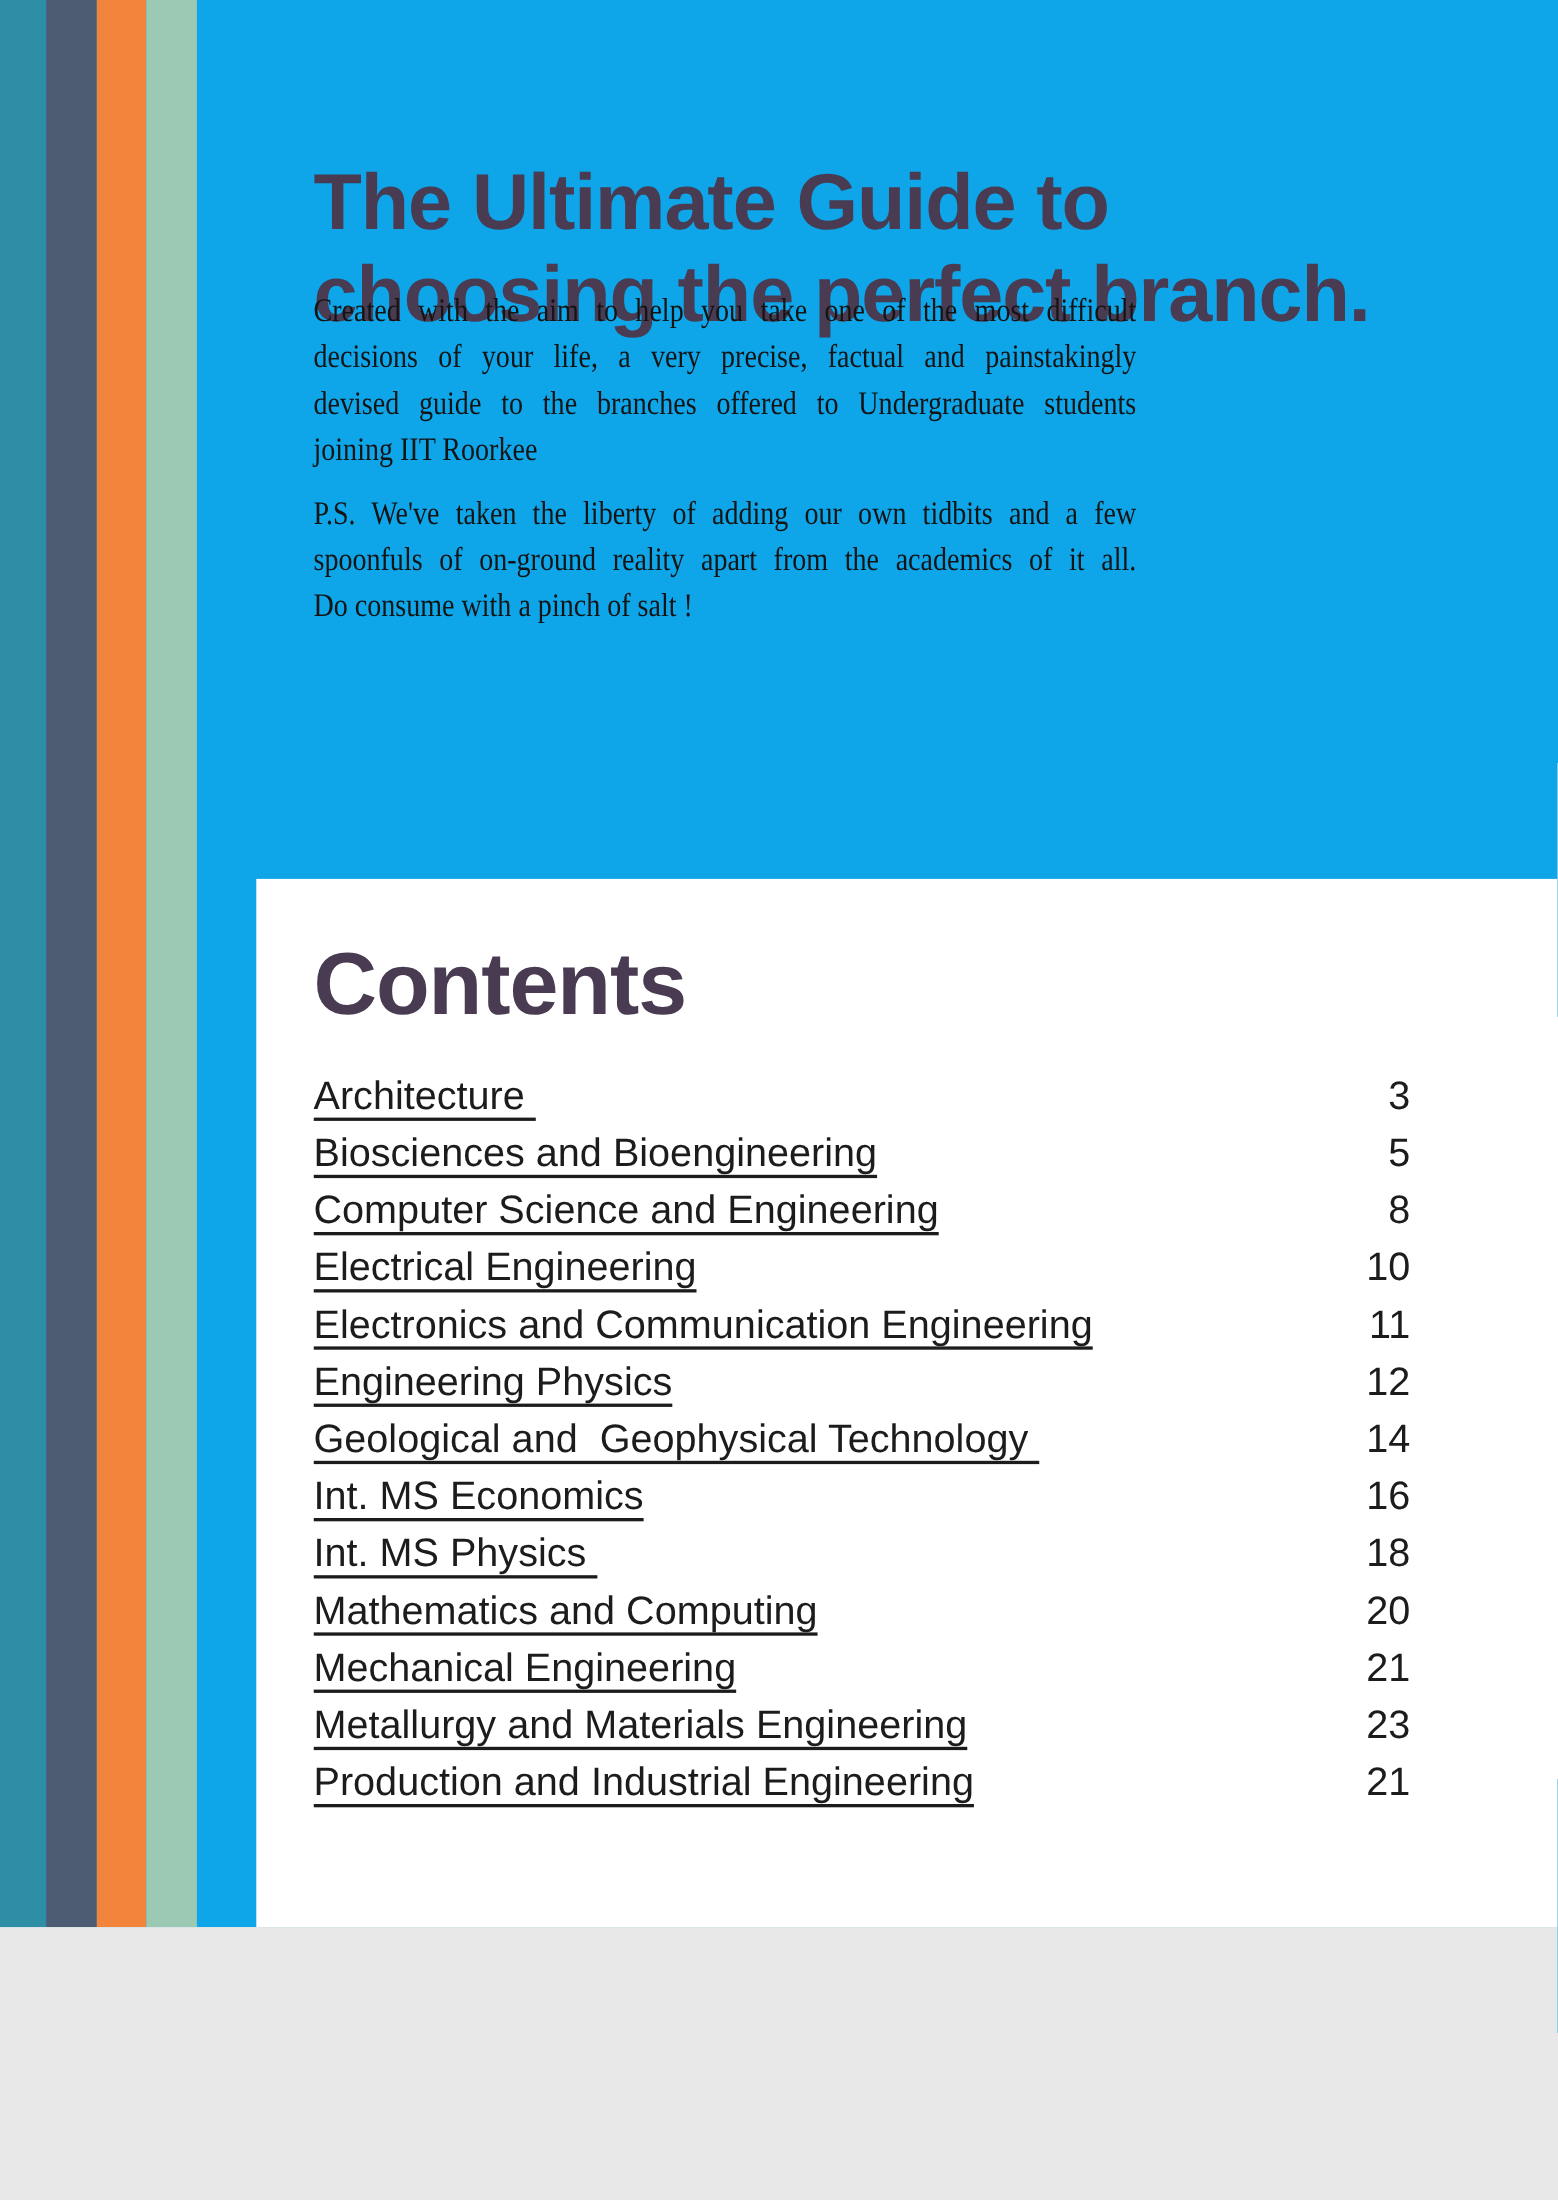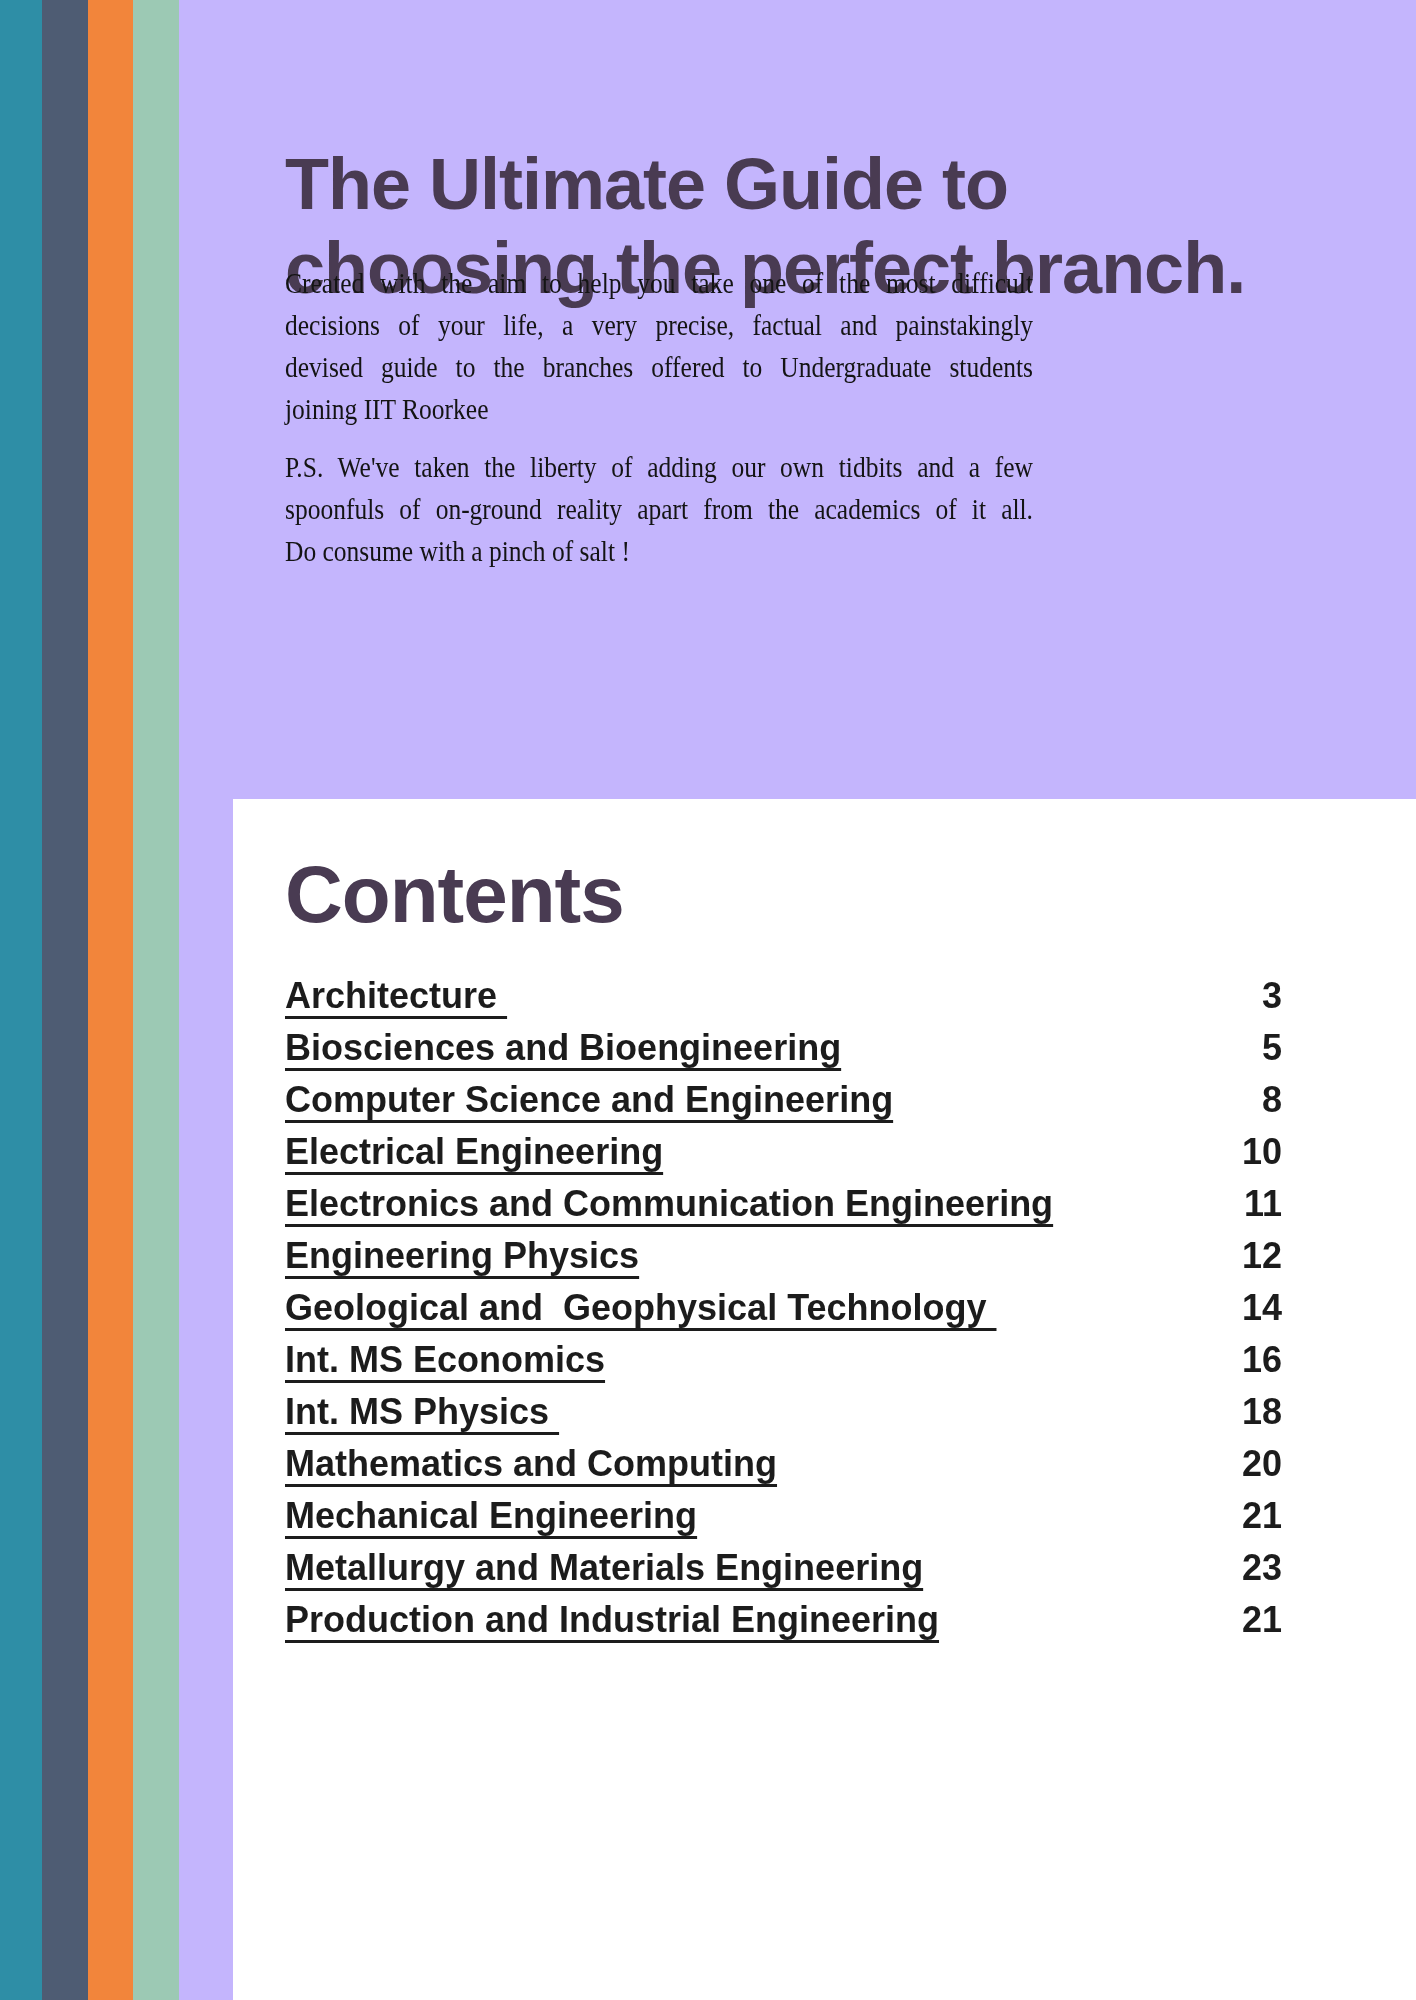--- a/index.html
+++ b/index.html
@@ -1,18 +1,18 @@
 <!DOCTYPE html>
 <html><head>
 <meta charset="utf-8">
 <style>
   html,body { margin:0; padding:0; background:#e8e8e8; }
   .page {
-    position:relative; width:1416px; height:2000px;
-    background:#c4b5fd; overflow:hidden;
+    position:relative; width:1416px; height:1752px;
+    background:#0ea5e9; overflow:hidden;
     font-family:"Liberation Sans", sans-serif;
   }
   
   .stripe { position:absolute; top:0; bottom:0; }
   .stripe.teal   { left:0;    width:42px; background:#2E8EA6; }
   .stripe.slate  { left:42px; width:46px; background:#4E5C73; }
   .stripe.orange { left:88px; width:45px; background:#F2853B; }
   .stripe.sage   { left:133px;width:46px; background:#9CC9B4; }
 
   
@@ -43,21 +43,21 @@
     position:absolute; left:285px; top:852px;
     font-size:80px; line-height:86px; font-weight:700;
     color:#493B52; letter-spacing:-1px;
   }
   .toc {
     position:absolute; left:285px; top:970px; width:997px;
   }
   .toc-row {
     display:flex; align-items:baseline; justify-content:space-between;
     height:52px; line-height:52px;
-    font-size:36px; font-weight:700; color:#1C1C1C;
+    font-size:36px; font-weight:400; color:#1C1C1C;
   }
   .toc-label { flex:1 1 auto; overflow:hidden; }
   .toc-label-inner {
     white-space:pre;
     text-decoration:underline;
     text-decoration-thickness:2.5px;
     text-underline-offset:8px;
     cursor:pointer;
   }
   .toc-page { flex:0 0 auto; text-align:right; min-width:70px; }

